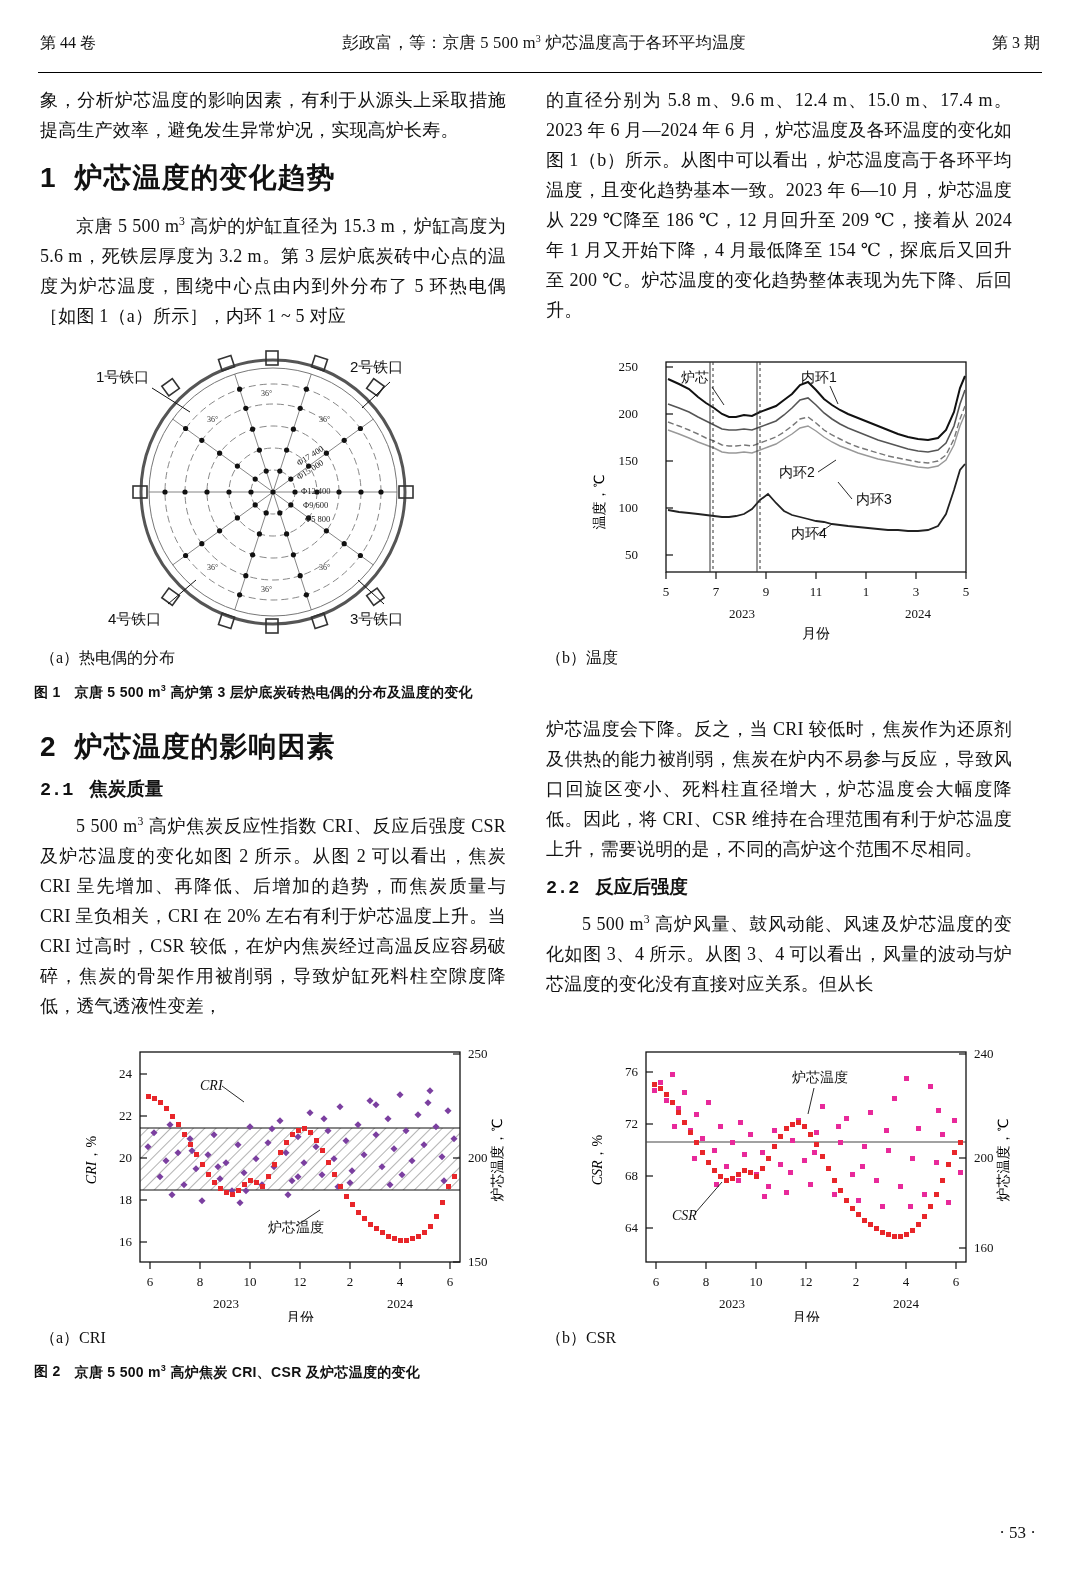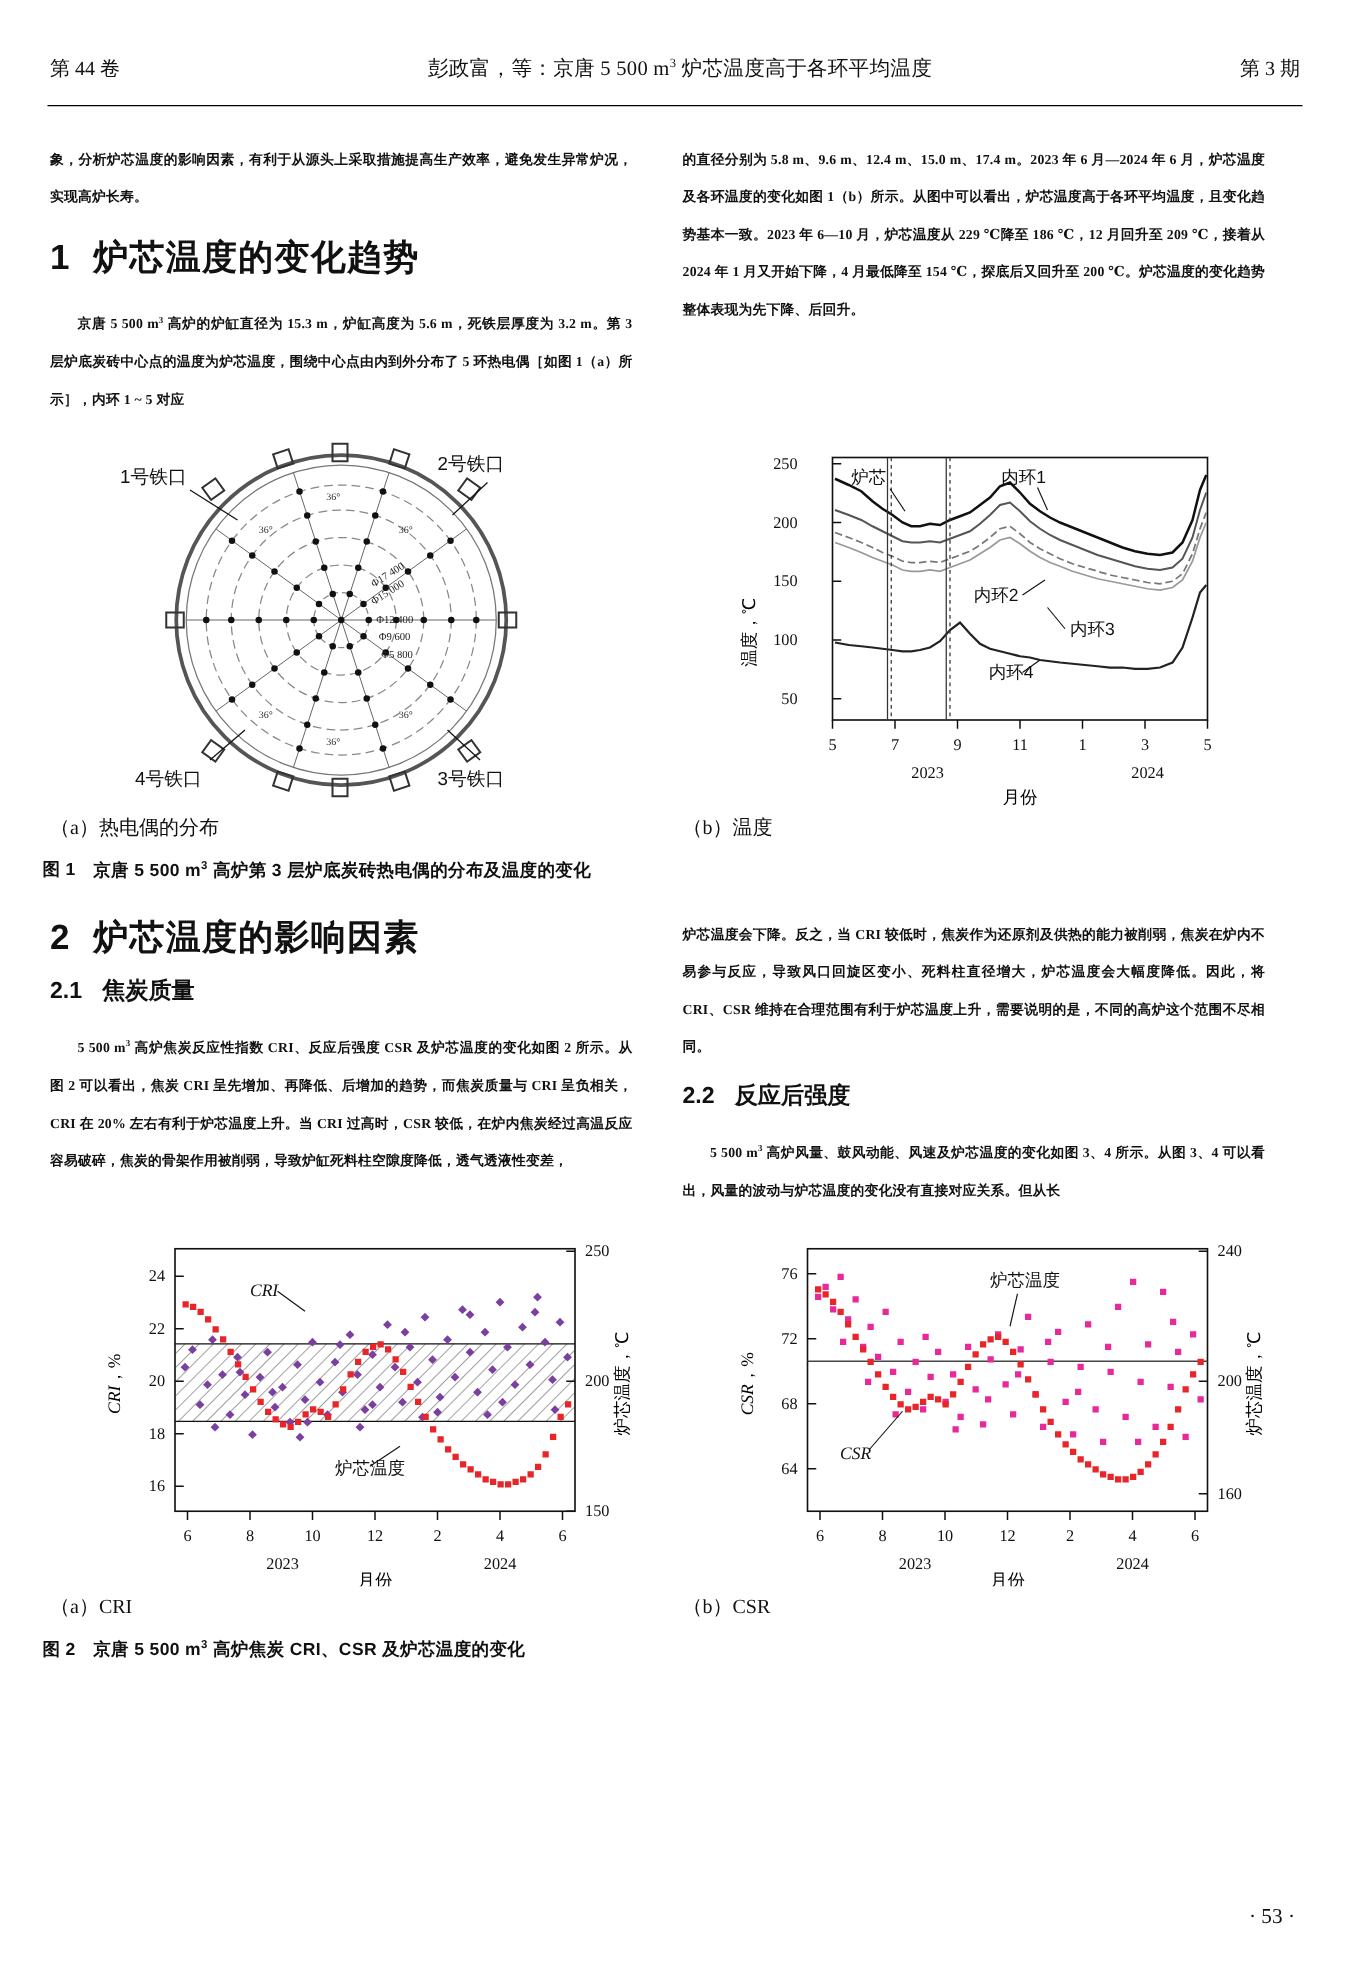--- a/index.html
+++ b/index.html
@@ -7,21 +7,21 @@
     width:1080px; height:1569px;
     background:#ffffff;
     font-family:"Liberation Serif","DejaVu Serif",serif;
     color:#111;
     position:relative;
     overflow:hidden;
   }
   .page{
     position:absolute; left:0; top:0; width:1080px; height:1569px;
     box-sizing:border-box;
-    padding:16px 34px;
+    padding:4px 34px;
   }
   
   .runhead{
     position:relative;
     height:46px;
     display:flex; align-items:center; justify-content:space-between;
     font-size:16px;
     padding:16px 6px 0 6px;
   }
   .runhead .center{ font-size:16.5px; letter-spacing:.2px;}
@@ -31,44 +31,43 @@
   }
   
   .cols{
     display:flex;
     gap:40px;
     margin-top:12px;
     padding:0 6px;
   }
   .col{ width:466px; }
   p{
-    margin:16px 0 1px 0;
-    font-size:11px;
+    margin:0 0 1px 0;
+    font-size:18px;
     line-height:30px;
     text-align:justify;
     text-justify:inter-ideograph;
     letter-spacing:.2px;
-    font-weight:bold;
   }
   p.indent{ text-indent:2em; }
   .h1{
     font-size:28px;
     font-weight:bold;
     margin:14px 0 10px 0;
     letter-spacing:1px;
     font-family:"Liberation Sans","DejaVu Sans",sans-serif;
   }
   .h1 .num{ margin-right:18px;}
   .h2{
     font-size:18.5px;
     font-weight:bold;
     margin:10px 0 6px 0;
     font-family:"Liberation Sans","DejaVu Sans",sans-serif;
   }
-  .h2 .num{ margin-right:16px;}
+  .h2 .num{ margin-right:16px;font-family:Liberation Mono, monospace;}
   sup{ font-size:.65em; vertical-align:super;}
   
   .figwrap{ margin-top:10px; }
   .figrow{ display:flex; gap:40px; padding:0 6px;}
   .figcap{
     font-size:16px;
     margin-top:6px;
   }
   .figtitle{
     text-align:left;

